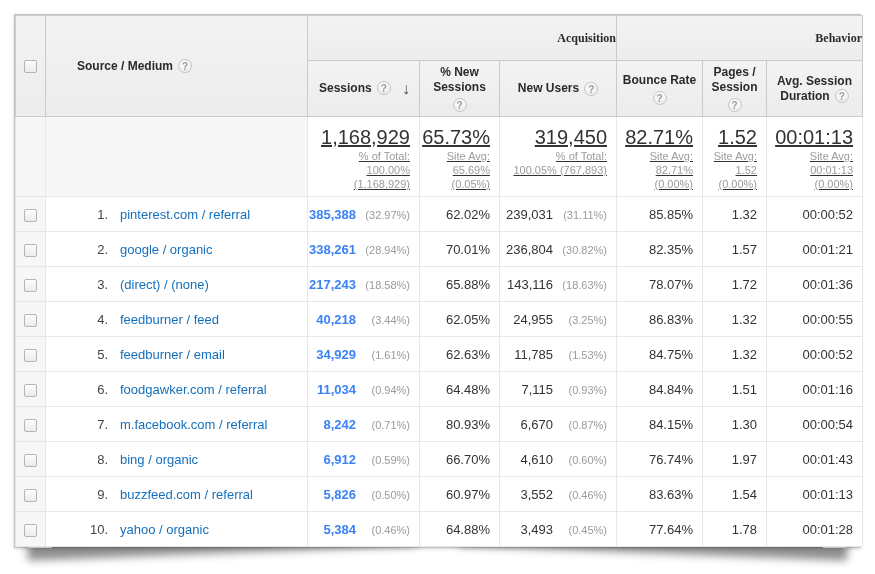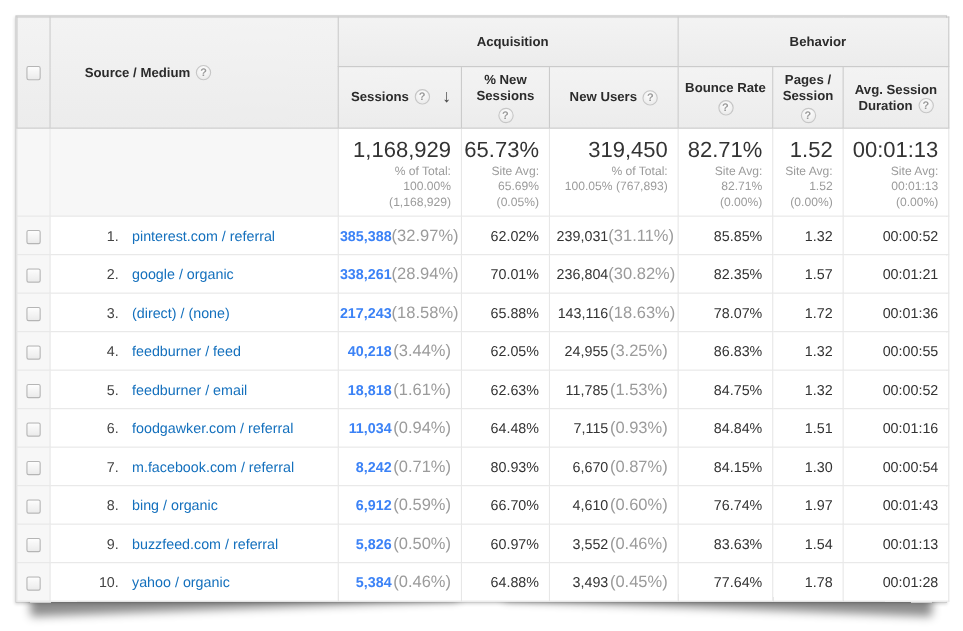--- a/index.html
+++ b/index.html
@@ -39,21 +39,21 @@
     font-size: 12px;
     font-weight: bold;
     border: 1px solid #cbcbcb;
     vertical-align: middle;
     padding: 0;
   }
   tr.group-row th { height: 45px; }
   tr.sub-row th { height: 54px; }
   .th-check { text-align: center; }
   .th-source { text-align: left; padding-left: 31px; }
-  .th-group { text-align: center; padding-left: 8px; }
+  .th-group { text-align: right; padding-left: 8px; font-family: Liberation Serif, serif; }
   .th-metric { text-align: center; padding: 4px 4px; line-height: 15px; }
   .sess-head { display: flex; align-items: flex-start; padding: 0 5px 0 7px; }
   .sess-head .label { margin-right: 5px; }
   .arrow { margin-left: auto; color: #4a4a4a; font-size: 16px; font-weight: bold; }
 
   .help {
     display: inline-block;
     width: 14px; height: 14px;
     border-radius: 50%;
     border: 1px solid #c6c6c6;
@@ -77,24 +77,24 @@
     padding: 0 9px 0 0;
     white-space: nowrap;
   }
   .cell-check { background: #f7f7f7; text-align: center; padding: 0; width: 30px; }
   .cell-source { padding: 0; }
   .src-wrap { display: flex; align-items: center; }
   .rank { flex: 0 0 62px; text-align: right; color: #444; }
   .link { margin-left: 12px; color: #1470bd; text-decoration: none; cursor: pointer; }
   .cell-num { text-align: right; }
   .num-bold { font-weight: bold; color: #3b82f6; }
-  .pct { display: inline-block; width: 54px; text-align: right; color: #9b9b9b; font-size: 15px; }
+  .pct { display: inline-block; width: 54px; text-align: right; color: #9b9b9b; font-size: 11px; }
 
   
-  tr.totals td { height: 80px; vertical-align: top; padding-top: 8px; }
+  tr.totals td { height: 80px; vertical-align: top; padding-top: 8px; text-decoration: underline; }
   tr.totals .cell-check, tr.totals .cell-source { background: #f7f7f7; }
   .total-value { font-size: 20px; line-height: 24px; color: #333; }
   .total-sub { font-size: 11px; color: #9b9b9b; line-height: 14px; margin-top: 0; white-space: pre-line; }
 
   
   .cb {
     appearance: none; -webkit-appearance: none;
     width: 13px; height: 13px;
     border: 1px solid #b5b5b5;
     border-radius: 2px;
@@ -326,21 +326,21 @@
     <td class="cell-check">
       <input type="checkbox" class="cb" style="">
     </td>
     <td class="cell-source">
       <div class="src-wrap">
         <span class="rank">5.</span>
         <a class="link">feedburner / email</a>
       </div>
     </td>
     <td class="cell-num">
-      <span class="num-bold">18,818</span><span class="pct">(1.61%)</span>
+      <span class="num-bold">34,929</span><span class="pct">(1.61%)</span>
     </td>
     <td class="cell-num">
       <span>62.63%</span>
     </td>
     <td class="cell-num">
       <span>11,785</span><span class="pct">(1.53%)</span>
     </td>
     <td class="cell-num">
       <span>84.75%</span>
     </td>

